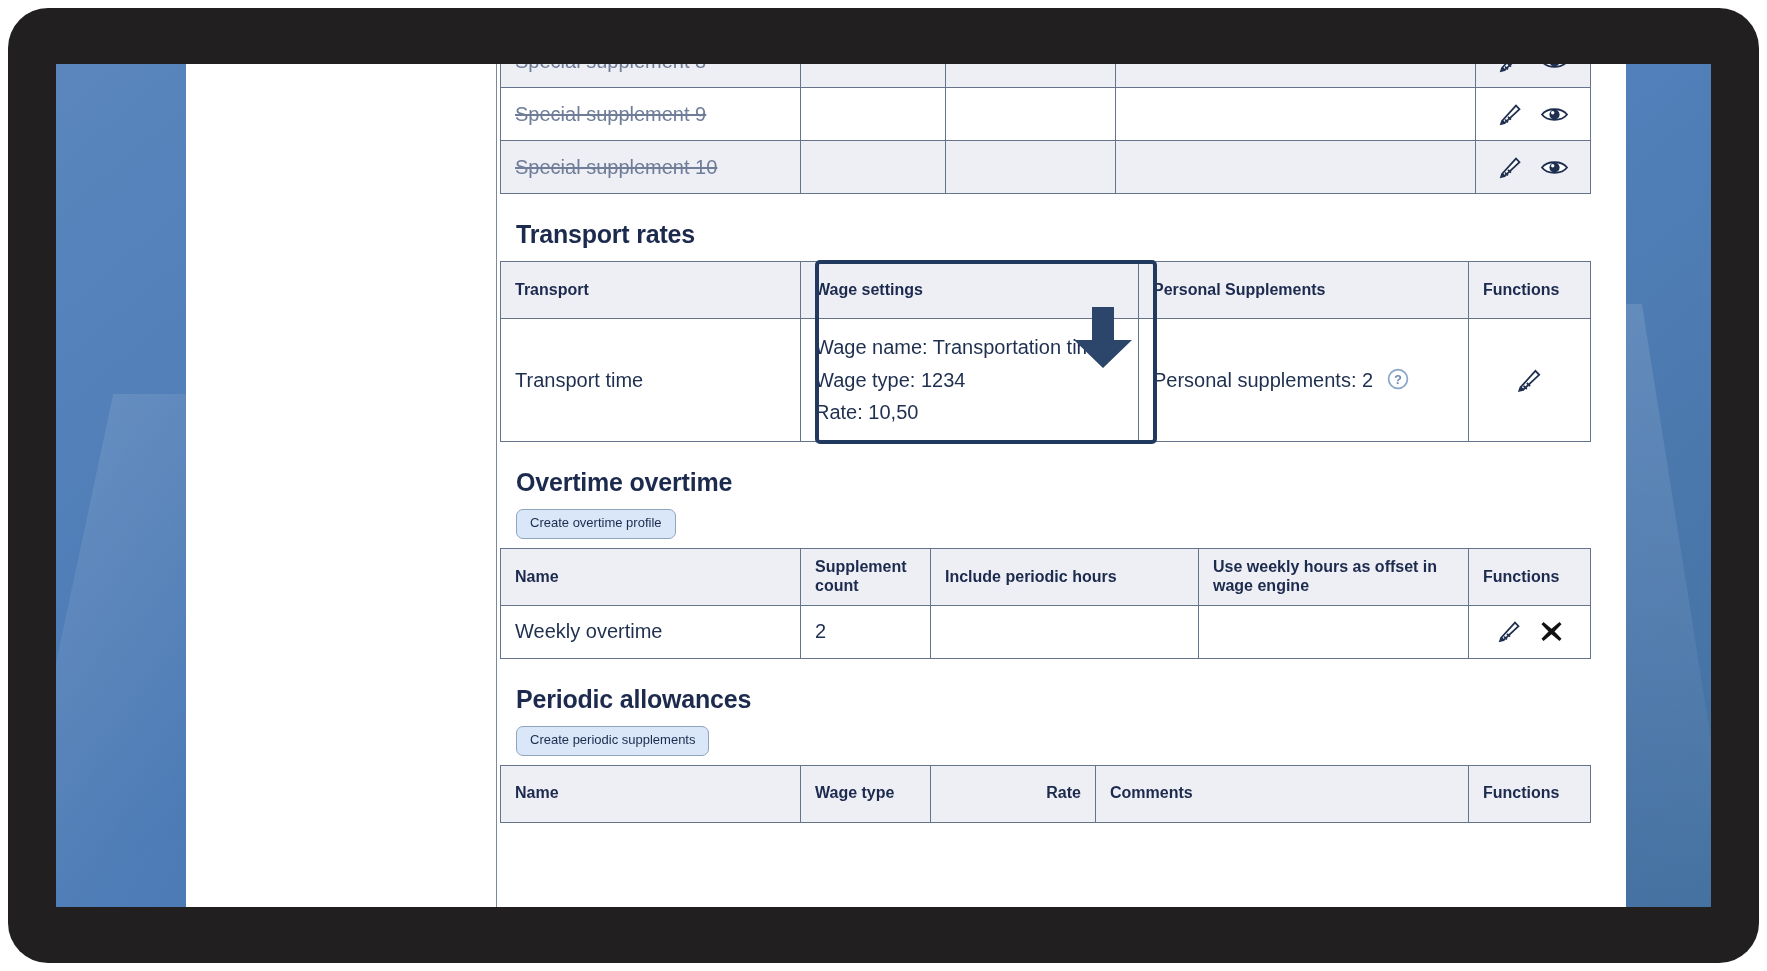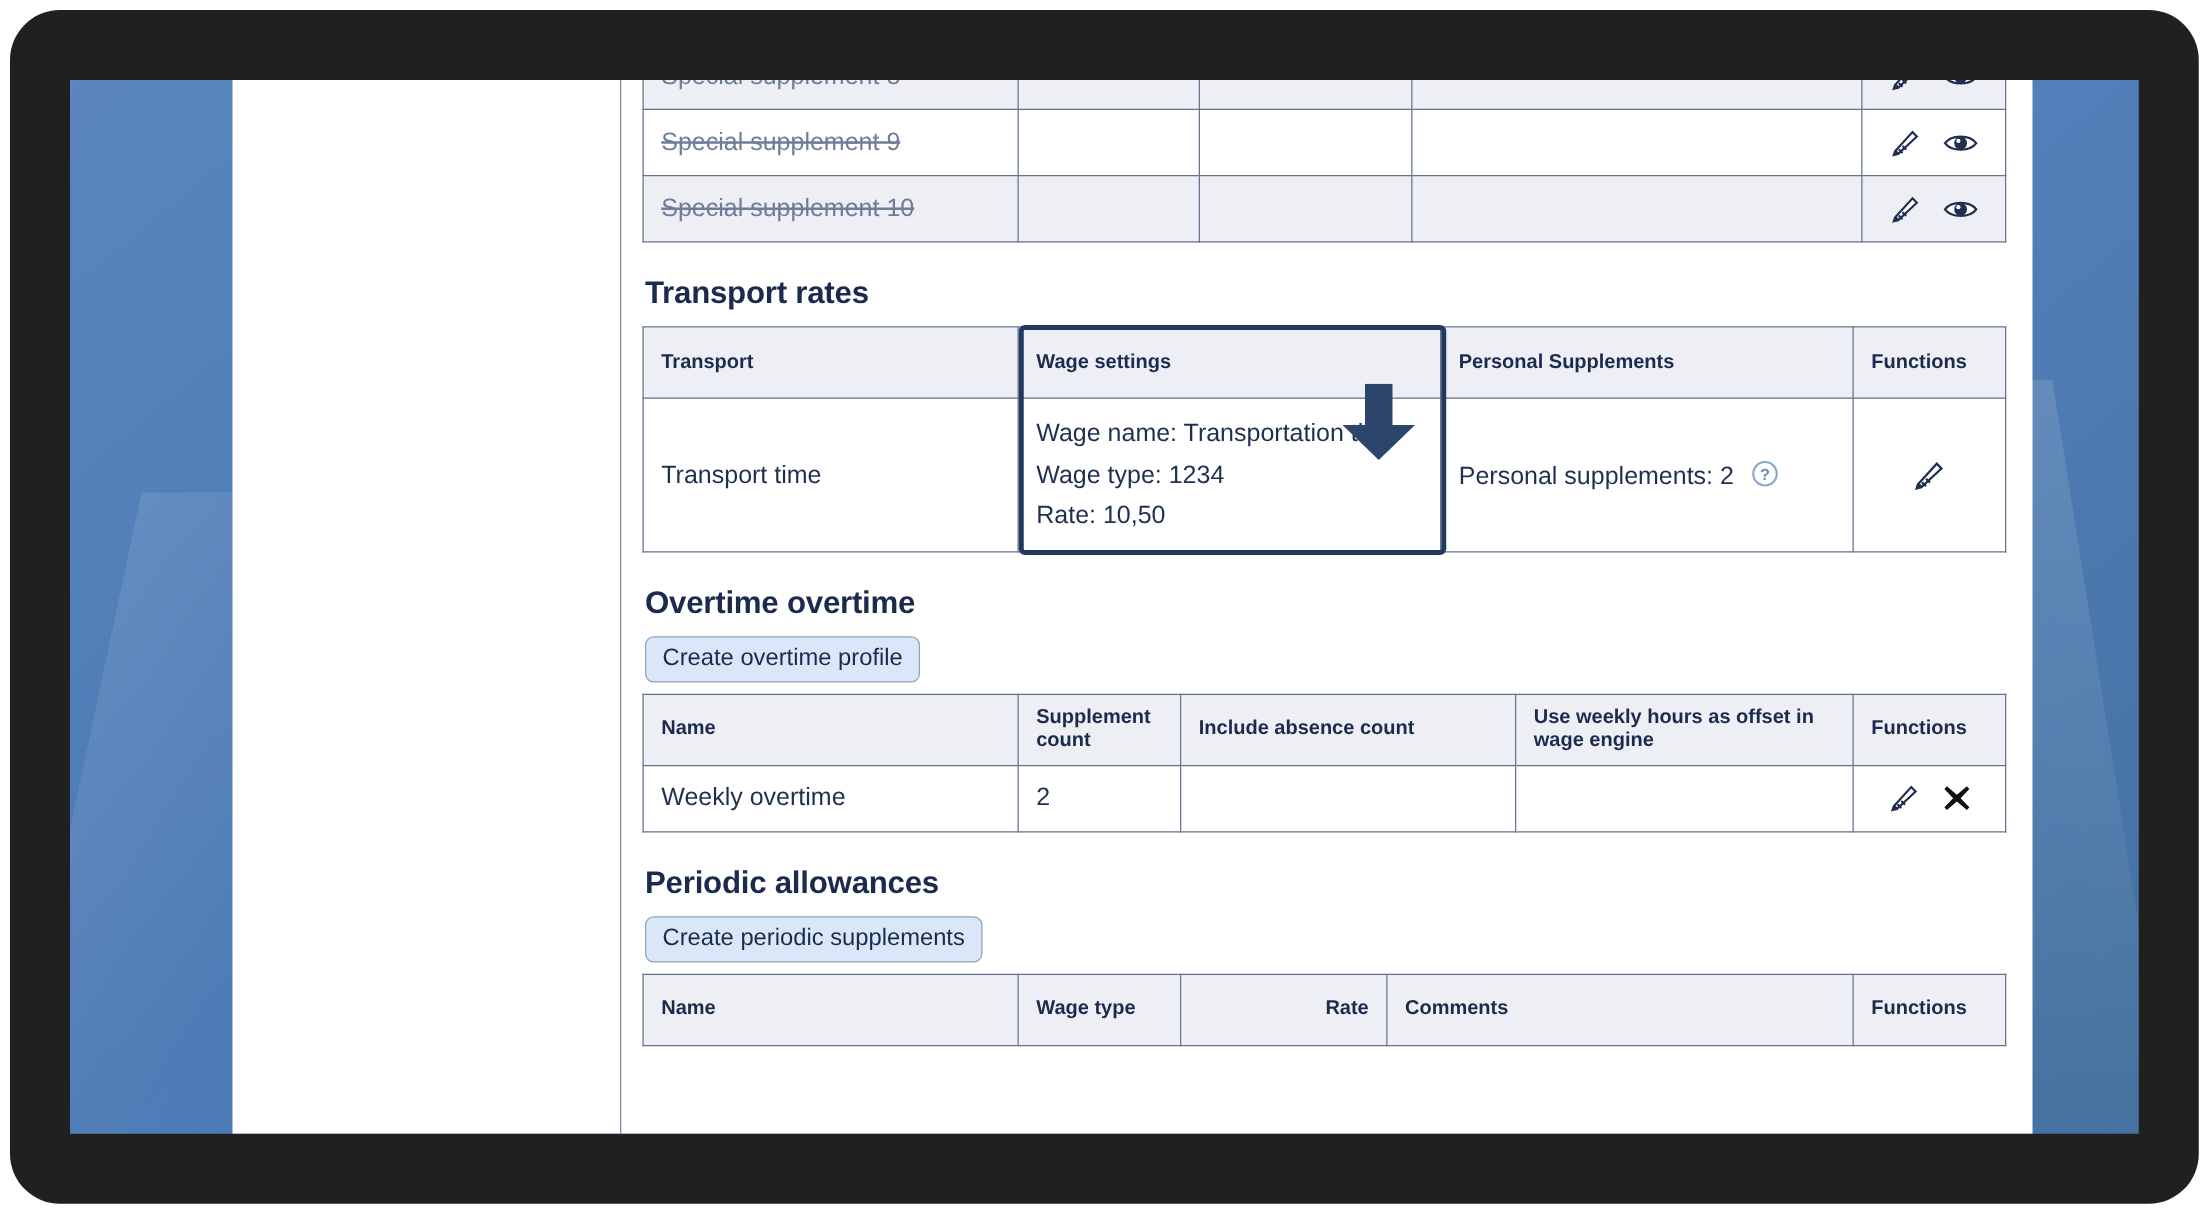--- a/index.html
+++ b/index.html
@@ -64,21 +64,21 @@
     left: 311px; top: 0;
     width: 1129px; height: 843px;
     overflow: hidden;
   }
 
   
   .tbl {
     border-collapse: collapse;
     table-layout: fixed;
     width: 1090px;
-    margin-left: 17px;
+    margin-left: 3px;
     font-size: 20px;
     color: #1f2f4f;
   }
   .tbl th, .tbl td {
     border: 1px solid #65738d;
     padding: 0 14px;
     text-align: left;
     vertical-align: middle;
   }
   .tbl th {
@@ -107,21 +107,21 @@
   }
   .italic { font-style: italic; }
 
   .btn {
     display: inline-block;
     margin-left: 19px;
     padding: 6px 13px 7px 13px;
     background: #d9e7f8;
     border: 1px solid #8fa4bd;
     border-radius: 7px;
-    font-size: 19px;
+    font-size: 13px;
     color: #1c2b4d;
     line-height: 1.15;
     cursor: pointer;
   }
 
   
   .icons { display: flex; align-items: center; justify-content: center; gap: 16px; }
   .ico { display: inline-block; line-height: 0; }
 
   
@@ -331,21 +331,21 @@
             <col style="width:300px">
               <col style="width:130px">
               <col style="width:268px">
             <col style="width:270px">
               <col style="width:122px">
           </colgroup>
           <thead>
             <tr>
               <th>Name</th>
               <th class="c">Supplement count</th>
-              <th class="c">Include absence count</th>
+              <th class="c">Include periodic hours</th>
               <th class="c">Use weekly hours as offset in wage engine</th>
               <th class="c">Functions</th>
             </tr>
           </thead>
           <tbody>
             <tr>
               <td>Weekly overtime</td>
               <td class="c">2</td>
               <td></td>
               <td></td>

